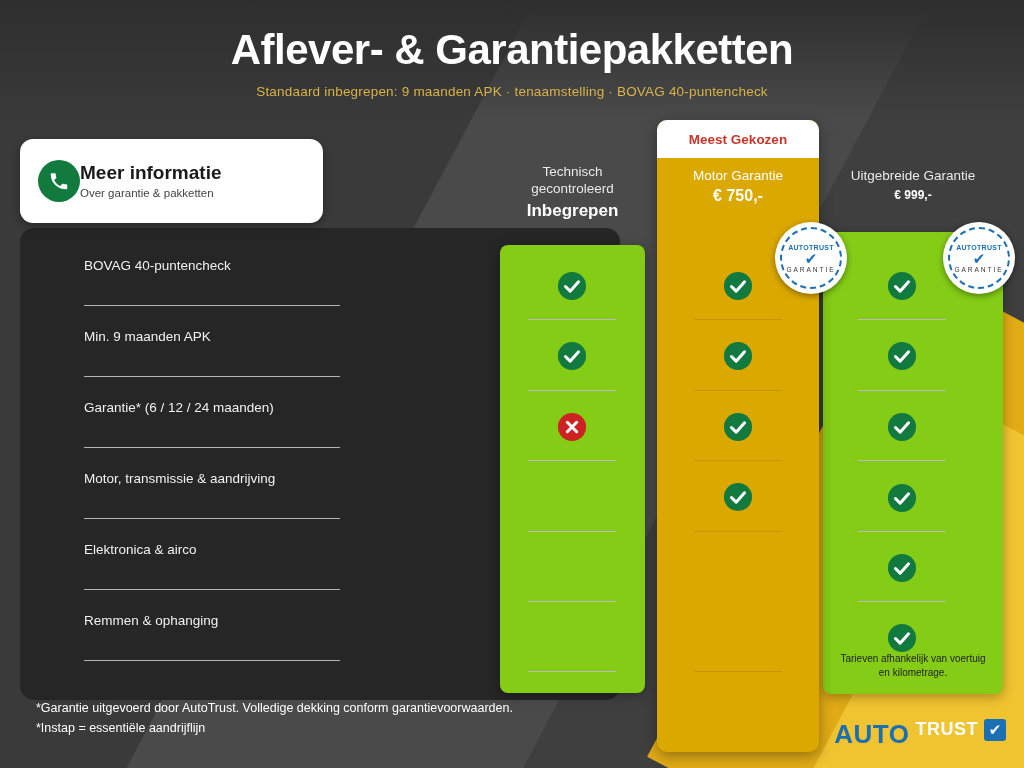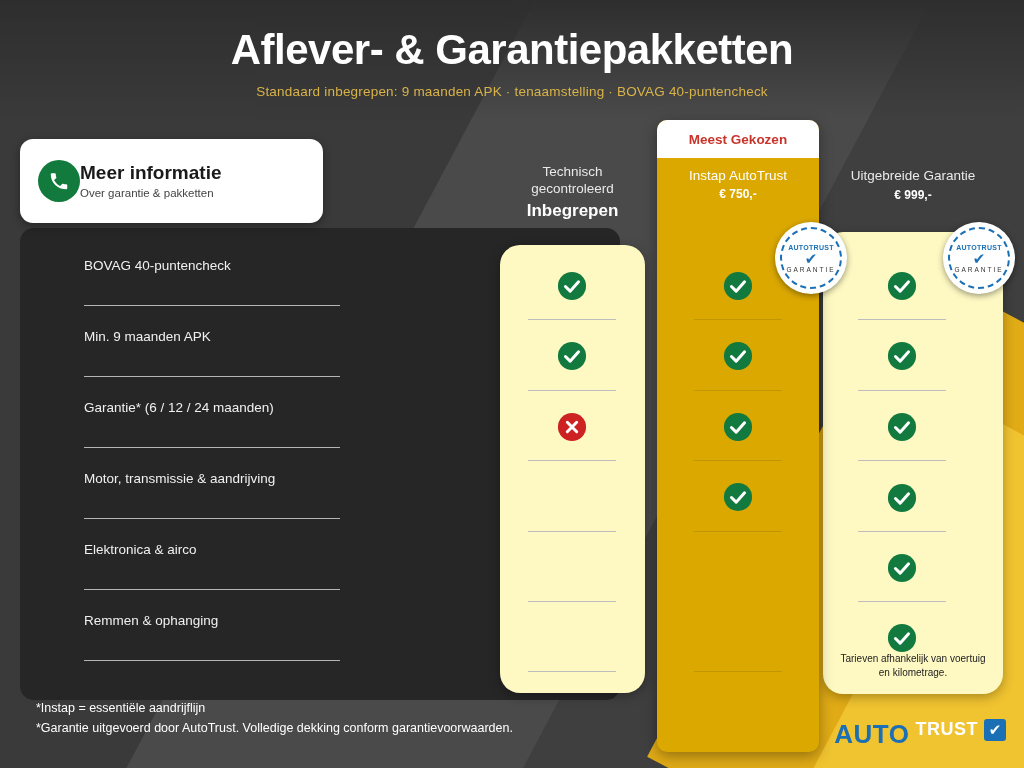--- a/index.html
+++ b/index.html
@@ -102,21 +102,21 @@
   
   .col {
     position: absolute; z-index: 5;
   }
   .col-head { text-align: center; }
   .col-head .l1 { font-size: 13.5px; color: #e9e9e9; line-height: 1.25; }
   .col-head .l2 { font-size: 17px; color: #ffffff; font-weight: bold; margin-top: 3px;}
   .col-head .price { font-size: 12px; color: #ffffff; font-weight: bold; margin-top: 3px;}
 
   .card-white {
-    position: absolute; background: #fef9c3; border-radius: 20px;
+    position: absolute; background: #84cc16; border-radius: 8px;
     box-shadow: 0 3px 12px rgba(0,0,0,.3);
   }
 
   
   #col1 { left: 500px; top: 164px; width: 145px; }
   #col1-card { left: 500px; top: 245px; width: 145px; height: 448px; z-index: 4; }
 
   
   #col2-card {
     position: absolute; left: 657px; top: 120px; width: 162px; height: 632px;
@@ -124,21 +124,21 @@
     box-shadow: 0 4px 14px rgba(0,0,0,.35);
   }
   #col2-banner {
     position: absolute; left: 0; top: 0; width: 162px; height: 38px;
     background: #ffffff; border-radius: 10px 10px 0 0;
     display: flex; align-items: center; justify-content: center;
     color: #c8342a; font-weight: bold; font-size: 13.5px;
   }
   #col2-head { position: absolute; left: 0; top: 48px; width: 162px; text-align: center; }
   #col2-head .l1 { font-size: 13.5px; color: #ffffff; }
-  #col2-head .price { font-size: 12px; color: #ffffff; font-weight: bold; margin-top: 4px;}
+  #col2-head .price { font-size: 16px; color: #ffffff; font-weight: bold; margin-top: 4px;}
 
   
   #col3 { left: 823px; top: 168px; width: 180px; }
   #col3-card { left: 823px; top: 232px; width: 180px; height: 462px; z-index: 4; }
 
   .mark { position: absolute; width: 30px; height: 30px; }
   .mark svg { width: 30px; height: 30px; display: block; }
   .rule-w { position: absolute; height: 1px; background: #bdbdbd; }
   .rule-y { position: absolute; height: 1px; background: #b98f07; opacity:.75; }
 
@@ -317,21 +317,21 @@
   <div class="mark" style="left:887px;top:623px;z-index:7;">
     <svg viewBox="0 0 32 32">
         <circle cx="16" cy="16" r="15" fill="#137a3f"></circle>
         <path d="M9 16.5l5 5 9-10" stroke="#fff" stroke-width="3.2" fill="none" stroke-linecap="round" stroke-linejoin="round"></path>
       </svg>
   </div>
 
   <div id="col2-card">
     <div id="col2-banner">Meest Gekozen</div>
     <div id="col2-head">
-      <div class="l1">Instap AutoTrust</div>
+      <div class="l1">Motor Garantie</div>
       <div class="price">€ 750,-</div>
     </div>
     <div class="mark" style="left:66px;top:151px;">
       <svg viewBox="0 0 32 32">
           <circle cx="16" cy="16" r="15" fill="#137a3f"></circle>
           <path d="M9 16.5l5 5 9-10" stroke="#fff" stroke-width="3.2" fill="none" stroke-linecap="round" stroke-linejoin="round"></path>
         </svg>
     </div>
     <div class="rule-y" style="left:37px;top:199px;width:88px;"></div>
     <div class="mark" style="left:66px;top:221px;">
@@ -367,22 +367,22 @@
   </div>
   <div class="badge" style="left:943px;top:222px;">
     <div class="inner">
       <div class="t1">AUTOTRUST</div>
       <div class="chk">✔</div>
       <div class="t2">GARANTIE</div>
     </div>
   </div>
 
   <div class="footnotes">
+    <div>*Garantie uitgevoerd door AutoTrust. Volledige dekking conform garantievoorwaarden.</div>
     <div>*Instap = essentiële aandrijflijn</div>
-    <div>*Garantie uitgevoerd door AutoTrust. Volledige dekking conform garantievoorwaarden.</div>
   </div>
 
   <div class="logo">
     <span class="auto">AUTO</span>
     <span class="trust">TRUST</span>
     <span class="box">✔</span>
   </div>
 
 </div>
 

